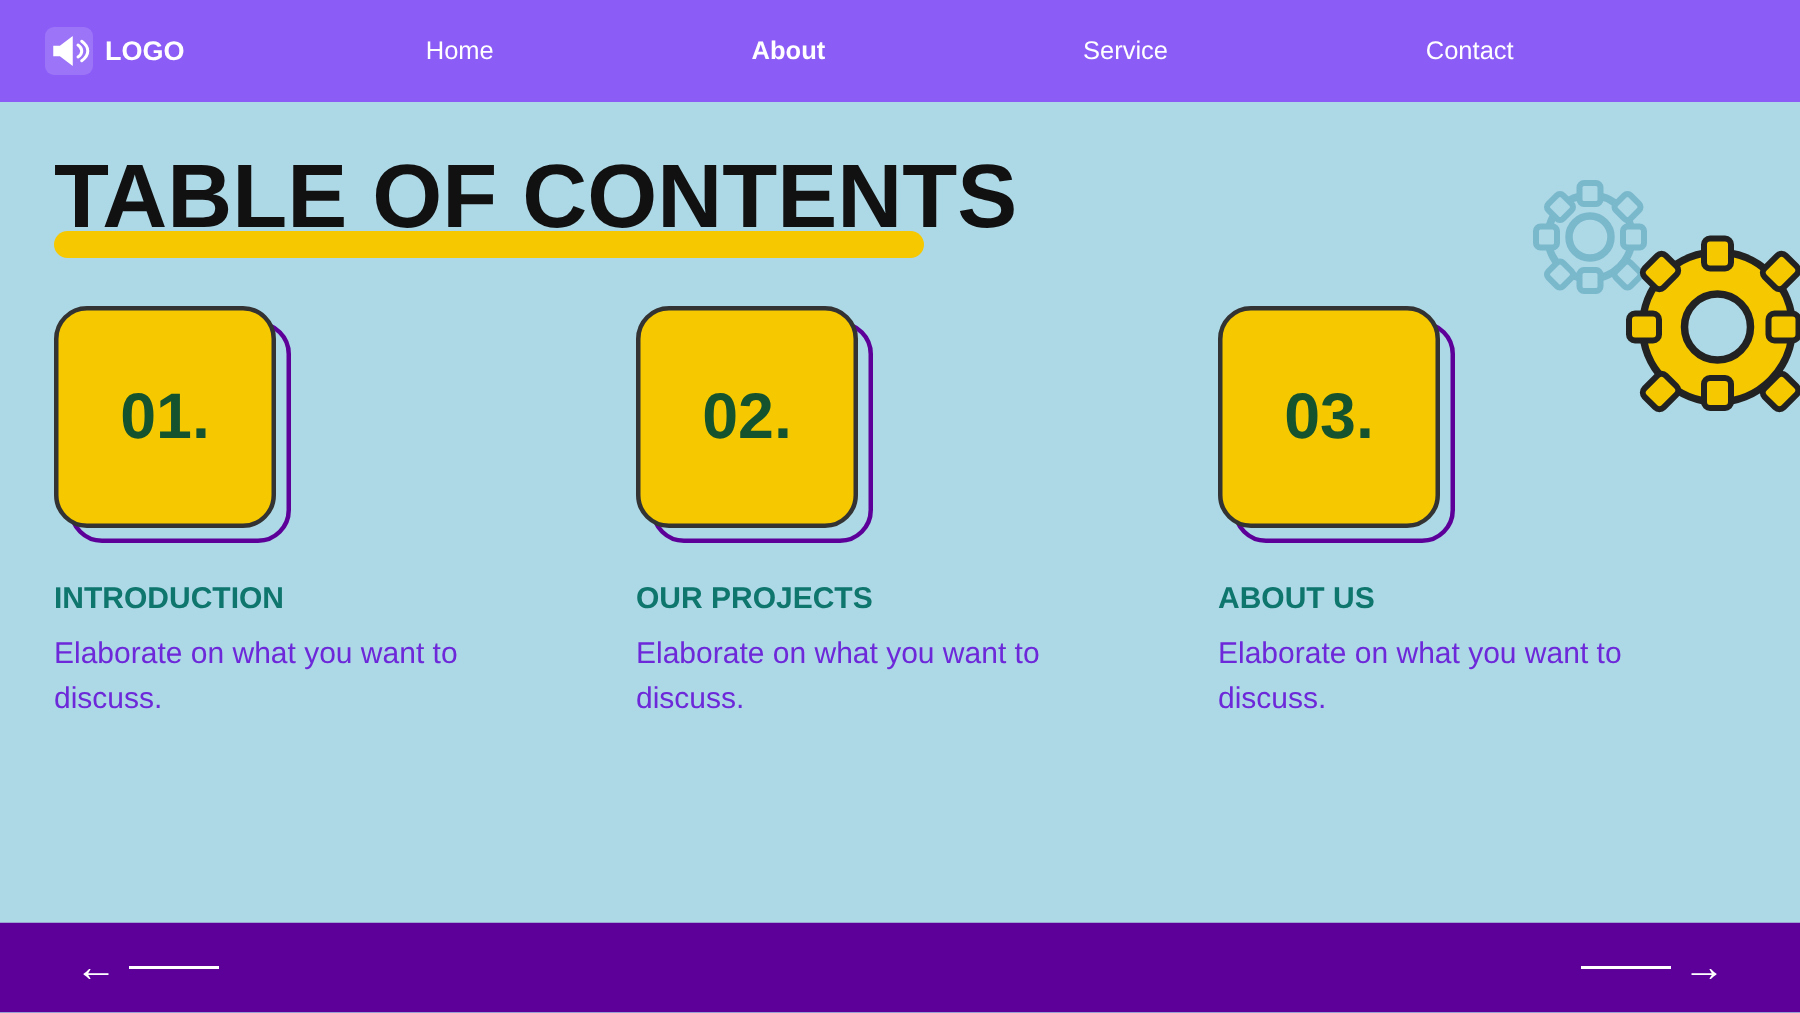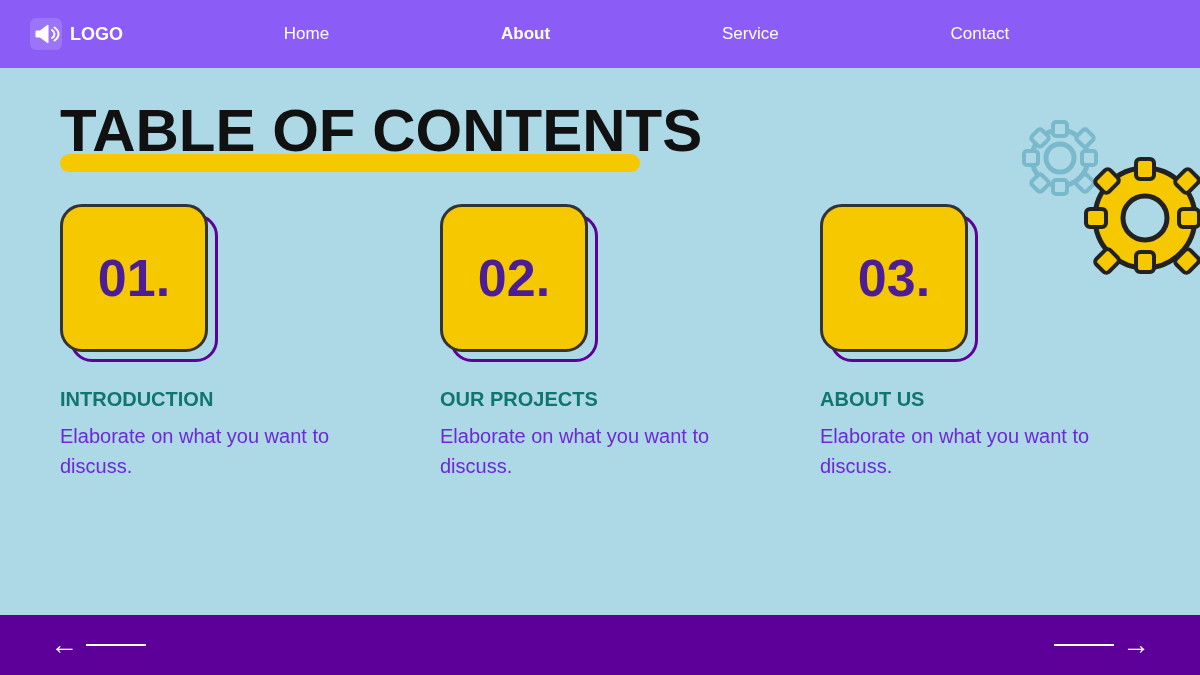--- a/index.html
+++ b/index.html
@@ -45,21 +45,21 @@
       font-size: 17px;
       font-weight: 500;
     }
     .nav-links li a.active {
       font-weight: 800;
     }
 
     
     .main {
       background: #add8e6;
-      padding: 30px 60px 20px 60px;
+      padding: 30px 60px 20px 36px;
       position: relative;
       height: calc(675px - 68px - 60px);
     }
 
     
     .title-wrapper {
       position: relative;
       margin-bottom: 40px;
     }
     .title-underline {
@@ -123,23 +123,23 @@
       width: 148px;
       height: 148px;
       background: #f5c800;
       border-radius: 22px;
       display: flex;
       align-items: center;
       justify-content: center;
       border: 3px solid #333;
     }
     .number-text {
-      font-size: 52px;
+      font-size: 43px;
       font-weight: 900;
-      color: #4c1d95;
+      color: #14532d;
     }
     .item-title {
       font-size: 20px;
       font-weight: 900;
       color: #0f766e;
       margin-bottom: 10px;
       text-transform: uppercase;
     }
     .item-desc {
       font-size: 20px;

